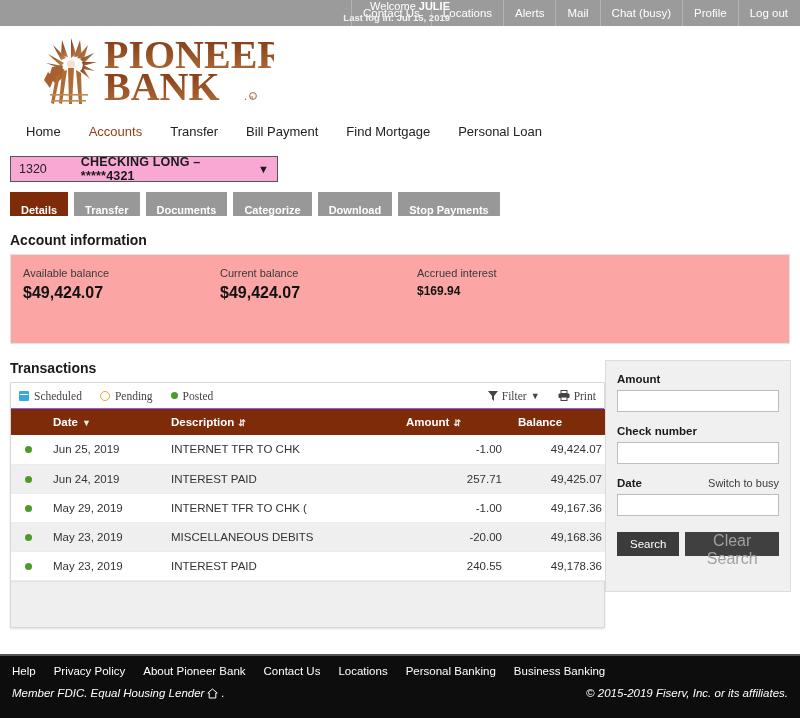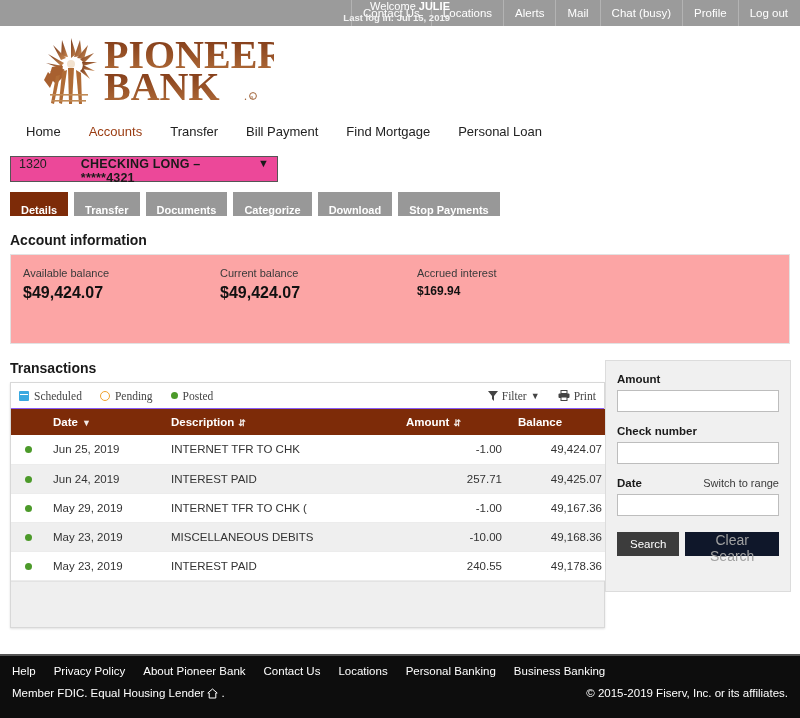--- a/index.html
+++ b/index.html
@@ -46,22 +46,22 @@
   .mainnav { padding: 0 0 0 12px; display:flex; align-items:center; height: 26px; }
   .mainnav a {
     text-decoration:none; color:#222; font-size: 13px; font-weight: normal;
     padding: 0 14px; white-space: nowrap;
   }
   .mainnav a.active { color: #9a3c12; }
 
   
   .acct-select {
     margin: 12px 0 0 10px; width: 268px; height: 26px;
-    border: 1px solid #555; background: #ec4899;
-    display: flex; align-items: flex-start; padding: 0 8px;
+    border: 1px solid #555; background: #f9a8d4;
+    display: flex; align-items: center; padding: 0 8px;
     font-size: 12.5px; font-weight: bold; color:#1a1a1a;
   }
   .acct-num { font-weight: normal; color:#222; }
   .acct-name { margin-left: 34px; letter-spacing: .2px; }
   .caret { margin-left: 7px; font-size: 11px; }
 
   
   .tabs { display:flex; gap: 6px; margin: 10px 0 0 10px; }
   .tabs button {
     border: 0; height: 22px; padding: 12px 11px;
@@ -143,30 +143,30 @@
   .search-box { background:#f0f0f0; border:1px solid #dcdcdc; padding: 12px 11px 16px 11px; height: 232px; }
   .fld-label { font-size: 11.5px; font-weight:bold; color:#1a1a1a; margin-bottom:5px; }
   .fld-row { display:flex; align-items:baseline; justify-content:space-between; }
   .fld-link { font-size: 11px; color:#3a3a3a; text-decoration:none; cursor:pointer; font-weight:normal; }
   .search-box input[type=text] {
     width: 100%; height: 22px; border:1px solid #bdbdbd; background:#fff;
     margin-bottom: 13px; font-family: inherit; font-size: 12px; padding: 0 5px;
   }
   .search-btns { display:flex; gap: 6px; margin-top: 3px; }
   .btn-search { background:#3c3c3c; color:#fff; border:0; height:24px; padding:0 13px; font-size:11.5px; font-family:inherit; cursor:pointer; }
-  .btn-clear { background:#0f172a; color:#a0a0a0; border:0; height:24px; padding:0 13px; font-size:14px; font-family:inherit; cursor:pointer; }
+  .btn-clear { background:#404040; color:#a0a0a0; border:0; height:24px; padding:0 13px; font-size:16px; font-family:inherit; cursor:pointer; }
 
   
   .footer {
     position:absolute; left:0; bottom:0; width:800px; height:64px;
     background:#0d0d0d; color:#fff; border-top: 2px solid #555;
   }
   .footer-links { display:flex; padding: 9px 0 0 12px; }
   .footer-links a { color:#fff; text-decoration:none; font-size:11.5px; margin-right:18px; white-space:nowrap; }
-  .footer-bottom { display:flex; justify-content:space-between; padding: 10px 12px 0 12px; font-size:11.5px; }
+  .footer-bottom { display:flex; justify-content:space-between; padding: 10px 12px 0 12px; font-size:11.5px;font-style:italic; }
   .ehl { display:inline-flex; align-items:center; gap:3px; }
 </style>
 </head>
 <body>
 
 <div class="page">
 
   <div class="topbar">
     <div class="welcome-block">
       <div class="welcome-line"><span>Welcome </span><b>JULIE</b></div>
@@ -349,21 +349,21 @@
               <td class="c-flag"><span class="ic-dot" style="display:inline-block"></span></td>
               <td class="c-date">May 29, 2019</td>
               <td class="c-desc">INTERNET TFR TO CHK (</td>
               <td class="c-amt">-1.00</td>
               <td class="c-bal">49,167.36</td>
             </tr>
             <tr>
               <td class="c-flag"><span class="ic-dot" style="display:inline-block"></span></td>
               <td class="c-date">May 23, 2019</td>
               <td class="c-desc">MISCELLANEOUS DEBITS</td>
-              <td class="c-amt">-10.00</td>
+              <td class="c-amt">-20.00</td>
               <td class="c-bal">49,168.36</td>
             </tr>
             <tr>
               <td class="c-flag"><span class="ic-dot" style="display:inline-block"></span></td>
               <td class="c-date">May 23, 2019</td>
               <td class="c-desc">INTEREST PAID</td>
               <td class="c-amt">240.55</td>
               <td class="c-bal">49,178.36</td>
             </tr>
           </tbody>
@@ -375,21 +375,21 @@
     <div class="right-col">
       <div class="search-box">
         <div class="fld-label">Amount</div>
         <input type="text" value="" style="">
 
         <div class="fld-label">Check number</div>
         <input type="text" value="" style="">
 
         <div class="fld-row">
           <span class="fld-label">Date</span>
-          <a class="fld-link">Switch to range</a>
+          <a class="fld-link">Switch to busy</a>
         </div>
         <input type="text" value="" style="">
 
         <div class="search-btns">
           <button class="btn-search">Search</button>
           <button class="btn-clear">Clear Search</button>
         </div>
       </div>
     </div>
   </div>

